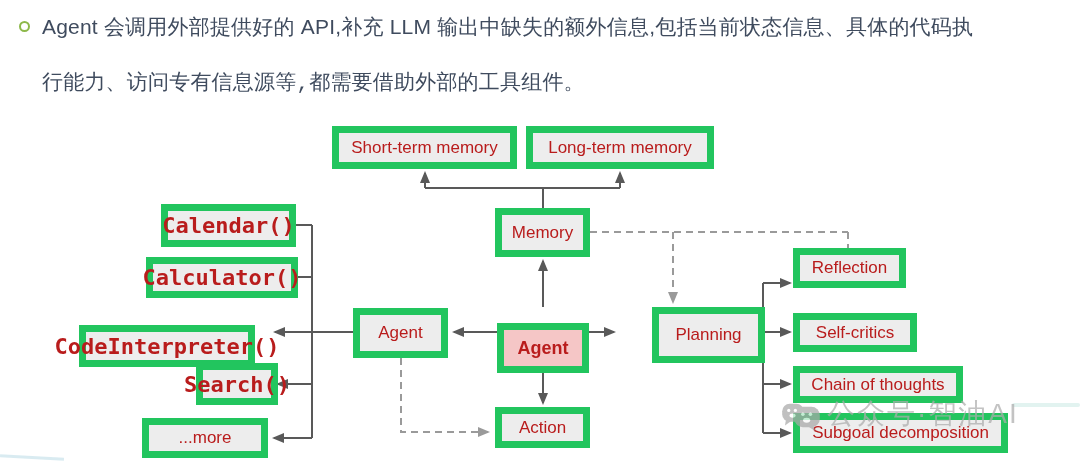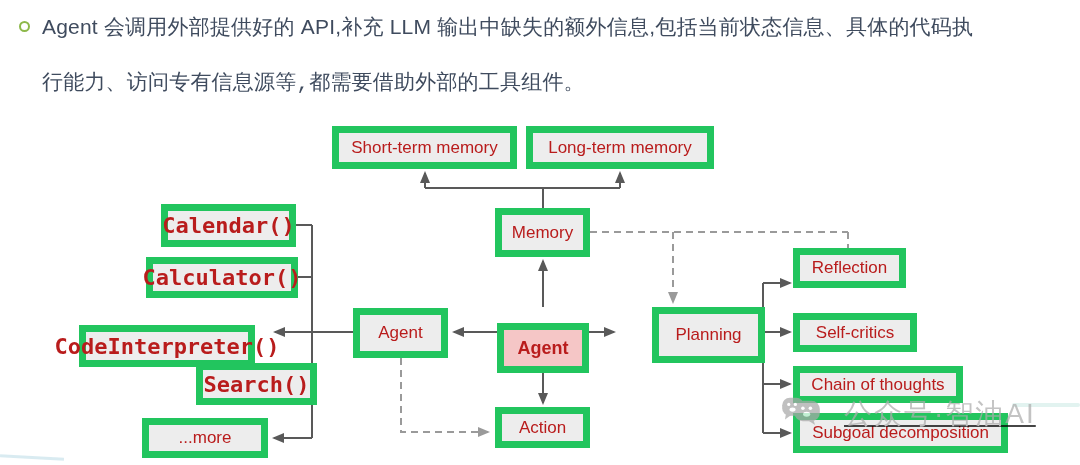--- a/index.html
+++ b/index.html
@@ -27,22 +27,22 @@
   }
   .box.mono{
     font-family:"DejaVu Sans Mono","Liberation Mono",monospace;
     font-weight:bold;font-size:22px;letter-spacing:0px;margin-left:26px;
   }
   .box.agent{background:#f5c6c6;font-weight:bold;font-size:18px;}
   
   .wires{position:absolute;left:0;top:0;width:1080px;height:465px;}
   
   .watermark{
-    position:absolute;left:782px;top:395px;display:flex;align-items:flex-start;
-    gap:24px;opacity:0.72;pointer-events:none;text-decoration:underline;
+    position:absolute;left:782px;top:395px;display:flex;align-items:flex-end;
+    gap:7px;opacity:0.72;pointer-events:none;
   }
   .watermark .wm-text{
     font-size:28px;color:#adadad;letter-spacing:2px;white-space:nowrap;
   }
   
   .artifact-tr{position:absolute;left:1012px;top:403px;width:68px;height:4px;
     background:#e2f3f0;border-radius:2px;}
   .artifact-bl{position:absolute;left:0px;top:456px;width:64px;height:3px;
     background:#cfe6ee;transform:rotate(3deg);opacity:.8;}
 </style>
@@ -98,21 +98,21 @@
     </g>
   </svg>
 
   <div class="box" style="left:332px;top:126px;width:185px;height:43px">Short-term memory</div>
   <div class="box" style="left:526px;top:126px;width:188px;height:43px">Long-term memory</div>
   <div class="box" style="left:495px;top:208px;width:95px;height:49px">Memory</div>
 
   <div class="box mono" style="left:135px;top:204px;width:135px;height:43px">Calendar()</div>
   <div class="box mono" style="left:120px;top:257px;width:152px;height:41px">Calculator()</div>
   <div class="box mono" style="left:53px;top:325px;width:176px;height:42px">CodeInterpreter()</div>
-  <div class="box mono" style="left:170px;top:363px;width:121px;height:42px">Search()</div>
+  <div class="box mono" style="left:170px;top:363px;width:82px;height:42px">Search()</div>
   <div class="box" style="left:142px;top:418px;width:126px;height:40px">...more</div>
 
   <div class="box" style="left:353px;top:308px;width:95px;height:50px">Agent</div>
   <div class="box agent" style="left:497px;top:323px;width:92px;height:50px">Agent</div>
   <div class="box" style="left:652px;top:307px;width:113px;height:56px">Planning</div>
   <div class="box" style="left:495px;top:407px;width:95px;height:41px">Action</div>
 
   <div class="box" style="left:793px;top:248px;width:113px;height:40px">Reflection</div>
   <div class="box" style="left:793px;top:313px;width:124px;height:39px">Self-critics</div>
   <div class="box" style="left:793px;top:366px;width:170px;height:37px">Chain of thoughts</div>

